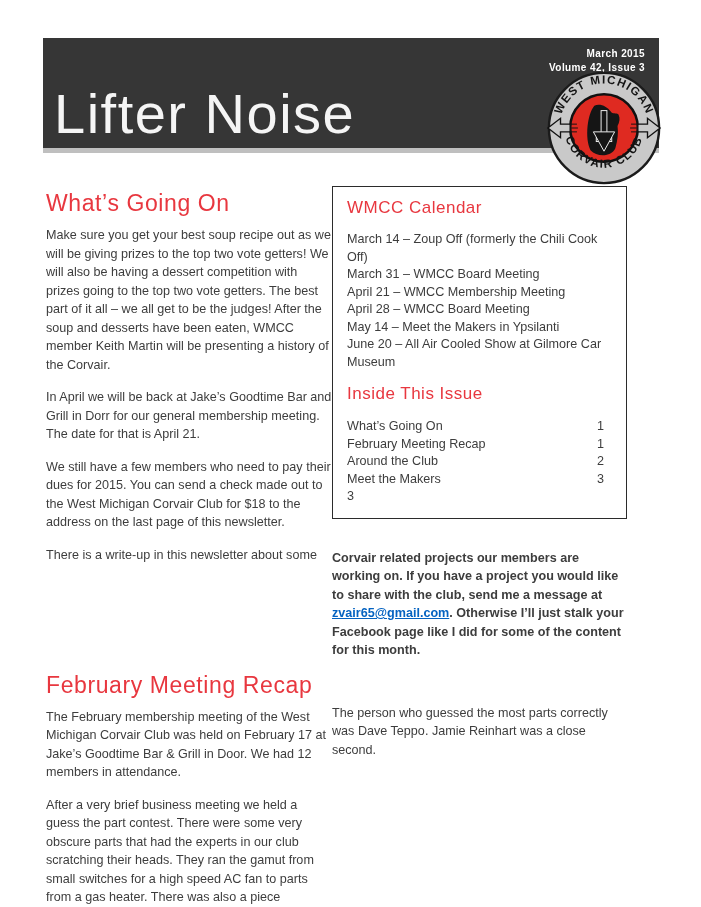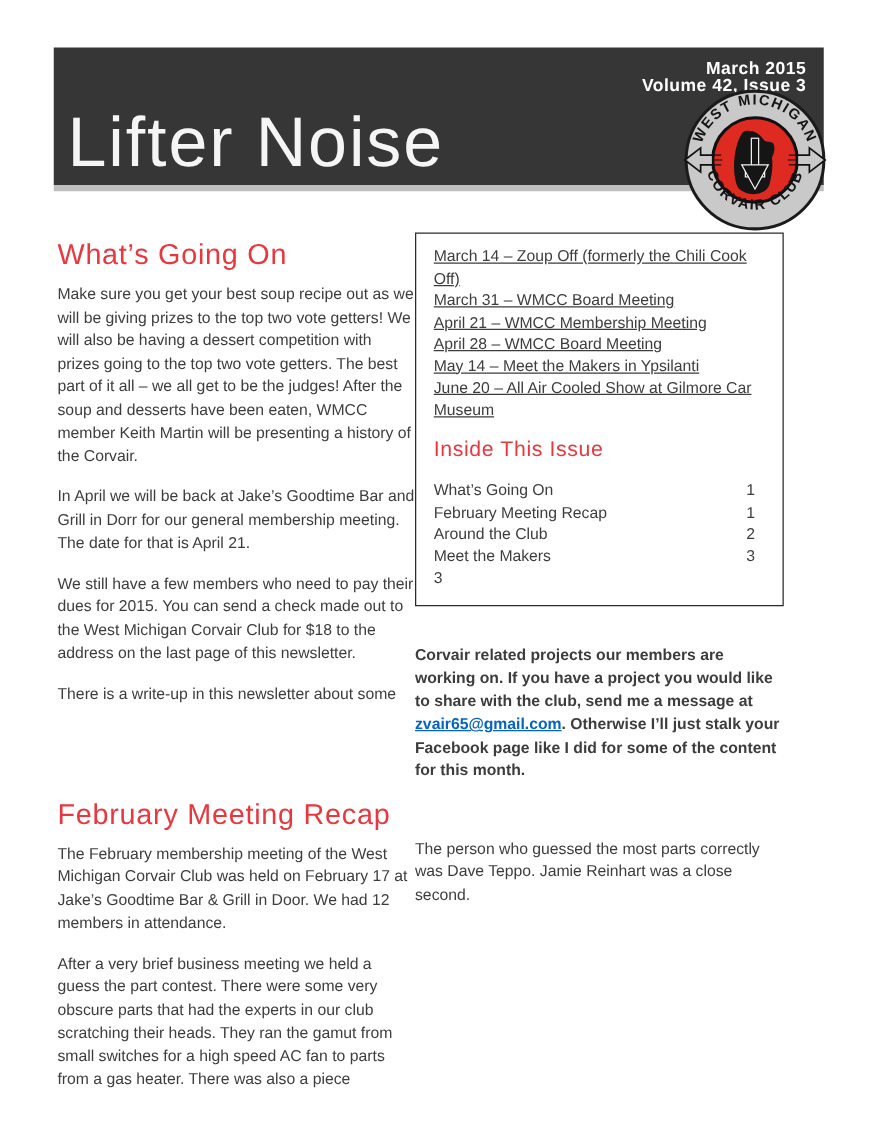--- a/index.html
+++ b/index.html
@@ -16,21 +16,21 @@
   .page{
     position:relative;width:701px;height:907px;background:#ffffff;overflow:hidden;
     font-family:"Liberation Sans", sans-serif;color:var(--body-text);
   }
   .header-bar{
     position:absolute;left:43px;top:38px;width:616px;height:110px;
     background:var(--header-bar);
   }
   .issue-info{
     position:absolute;top:9px;right:14px;text-align:right;color:#ffffff;
-    font-size:14px;font-weight:bold;line-height:14px;letter-spacing:0.4px;
+    font-size:10px;font-weight:bold;line-height:14px;letter-spacing:0.4px;
   }
   .masthead-title{
     position:absolute;left:11px;bottom:4px;color:#f5f5f5;
     font-size:56px;font-weight:400;letter-spacing:1.5px;line-height:1.05;white-space:nowrap;
   }
   .gray-strip{position:absolute;left:43px;top:148px;width:616px;height:5px;background:var(--strip-gray);}
   .subtitle{
     position:absolute;left:46px;top:156px;font-size:12px;font-weight:bold;color:#141414;letter-spacing:0.2px;
   }
   .logo{position:absolute;left:546px;top:70px;width:116px;height:116px;}
@@ -52,21 +52,21 @@
   h2{
     color:var(--accent-red);font-size:17px;font-weight:400;letter-spacing:0.5px;
     margin:0 0 12px 0;line-height:22px;
   }
   p{margin:0 0 14px 0;font-size:12.6px;line-height:18.5px;}
   p:last-child{margin-bottom:0;}
   .calendar-box{
     border:1.5px solid #2b2b2b;margin-top:-4px;padding:10px 14px 12px 14px;
   }
   .events div{font-size:12.6px;line-height:17.5px;}
-  .events{margin-bottom:0;text-decoration:underline;}
+  .events{margin-bottom:0;}
   .inside-heading{margin:12px 0 13px 0;}
   .toc-row{display:flex;justify-content:space-between;font-size:12.6px;line-height:17.5px;}
   .toc-row .pg{padding-right:8px;}
   .right-cont{margin-top:30px;font-weight:bold;}
   .email-link{color:var(--link-blue);text-decoration:underline;cursor:pointer;}
   .sec2{margin-top:12px;}
   .sec2 .col-right{padding-top:32px;}
 </style>
 </head>
 <body>
@@ -120,20 +120,21 @@
       <div class="col-left">
         <h1>What’s Going On</h1>
         <p>Make sure you get your best soup recipe out as we will be giving prizes to the top two vote getters!  We will also be having a dessert competition with prizes going to the top two vote getters.  The best part of it all – we all get to be the judges!  After the soup and desserts have been eaten, WMCC member Keith Martin will be presenting a history of the Corvair.</p>
         <p>In April we will be back at Jake’s Goodtime Bar and Grill in Dorr for our general membership meeting.  The date for that is April 21.</p>
         <p>We still have a few members who need to pay their dues for 2015.  You can send a check made out to the West Michigan Corvair Club for $18 to the address on the last page of this newsletter.</p>
         <p>There is a write-up in this newsletter about some</p>
       </div>
 
       <div class="col-right">
         <div class="calendar-box">
+          <h2>WMCC Calendar</h2>
           <div class="events">
             <div>March 14 – Zoup Off (formerly the Chili Cook Off)</div>
             <div>March 31 – WMCC Board Meeting</div>
             <div>April 21 – WMCC Membership Meeting</div>
             <div>April 28 – WMCC Board Meeting</div>
             <div>May 14 – Meet the Makers in Ypsilanti</div>
             <div>June 20 – All Air Cooled Show at Gilmore Car Museum</div>
           </div>
           <h2 class="inside-heading">Inside This Issue</h2>
           <div class="toc">

